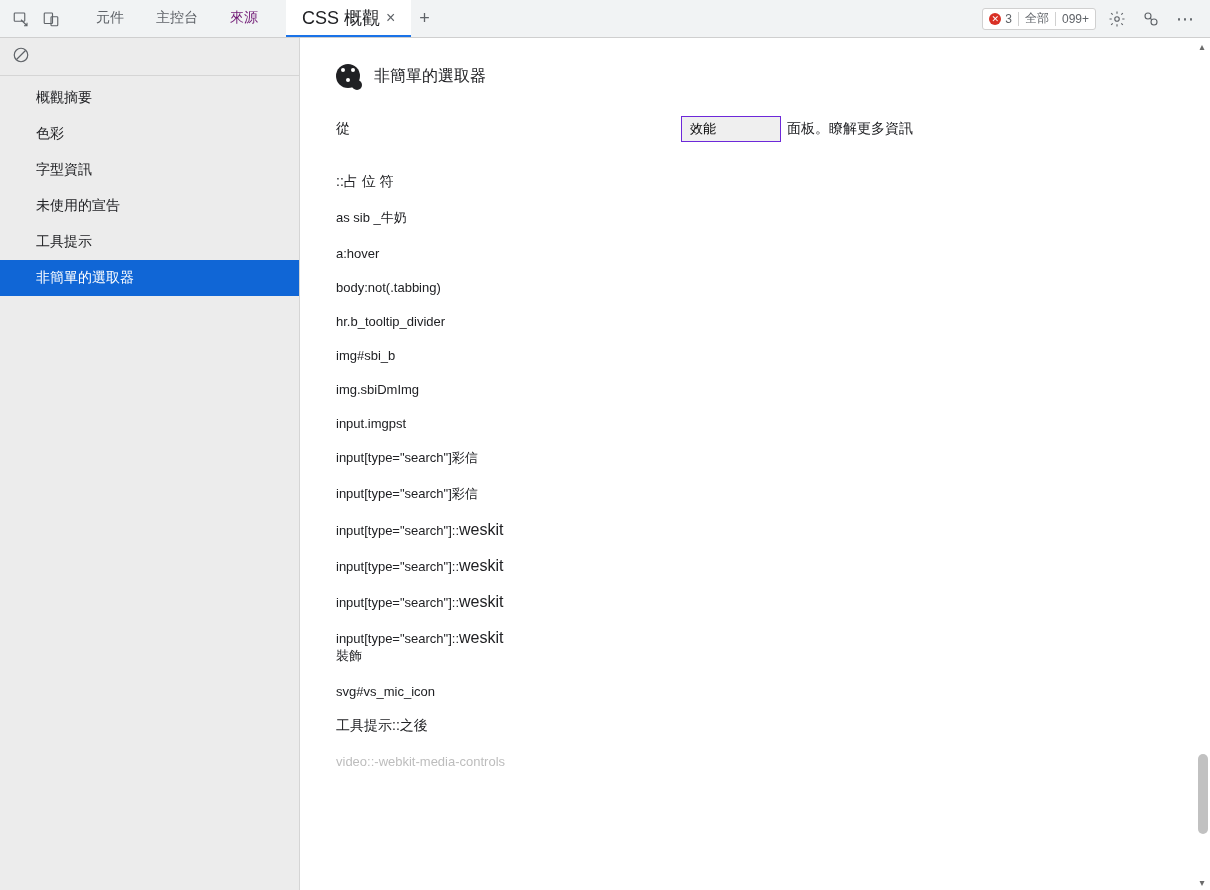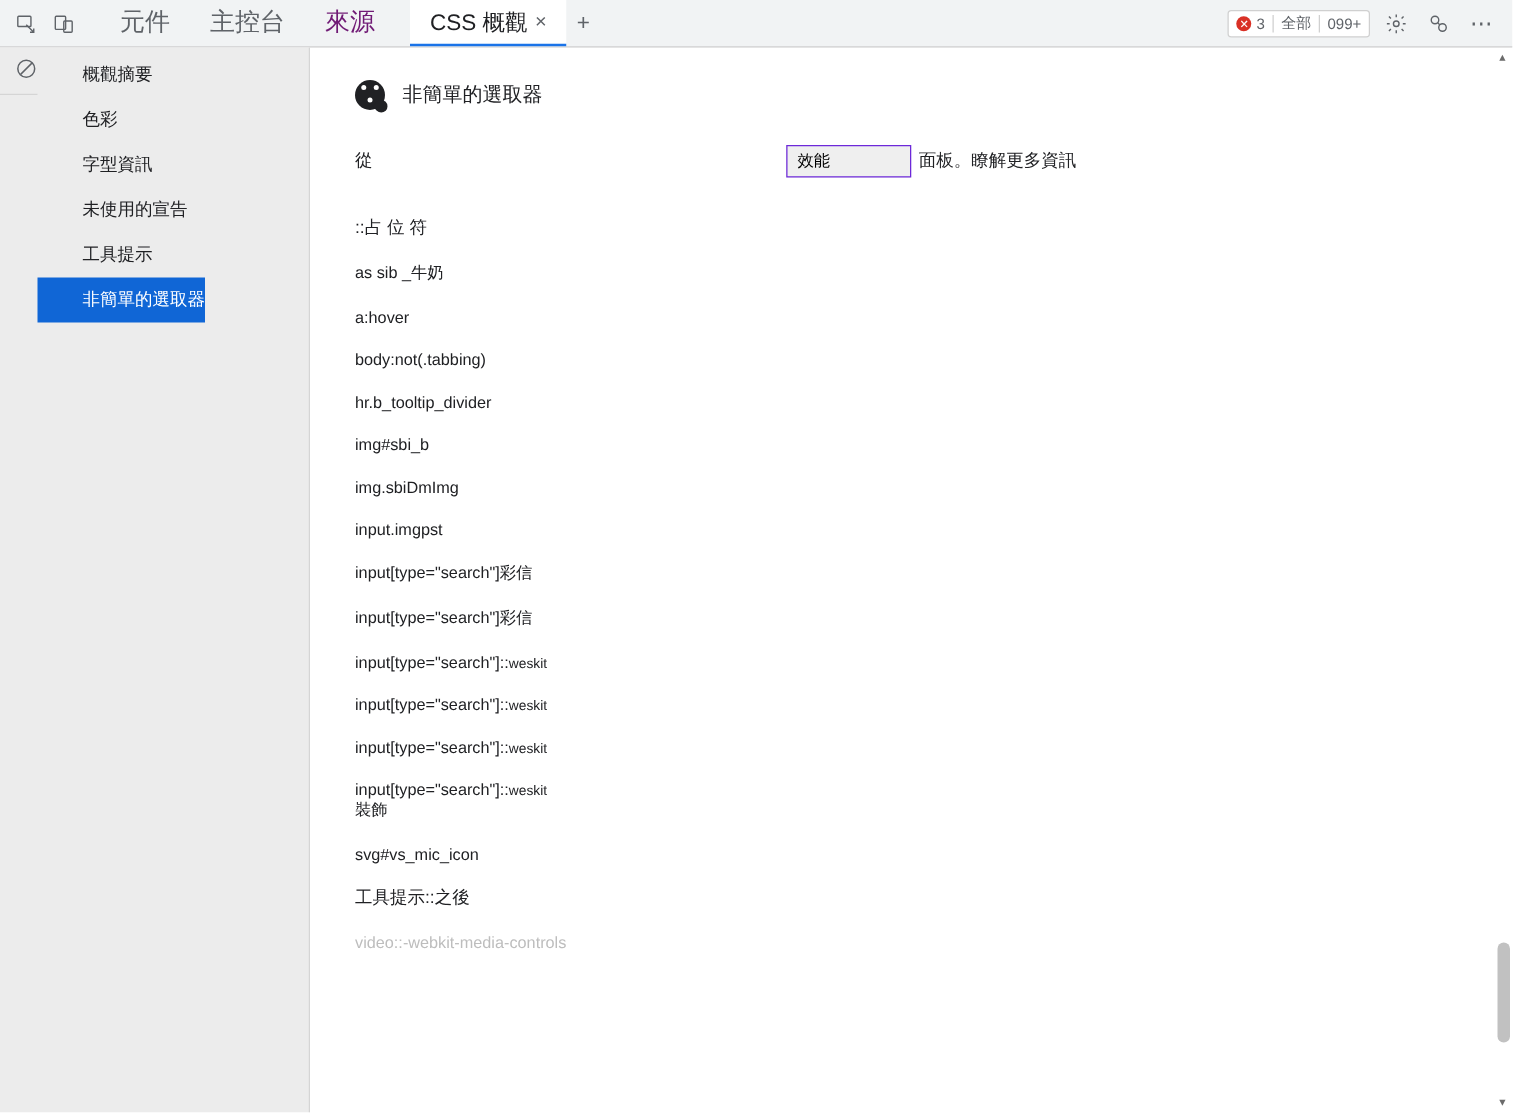--- a/index.html
+++ b/index.html
@@ -4,36 +4,36 @@
 <style>
   * { box-sizing: border-box; margin: 0; padding: 0; }
   html, body { width: 1210px; height: 890px; font-family: "Segoe UI", Arial, sans-serif; font-size: 13px; color: #202124; background: #fff; overflow: hidden; }
   .root { display: flex; flex-direction: column; width: 100%; height: 100%; }
 
   
   .tabbar { display: flex; align-items: center; height: 38px; border-bottom: 1px solid #cfcfcf; background: #f1f3f4; padding-left: 6px; }
   .tabbar .icon-slot { width: 30px; height: 38px; display: flex; align-items: center; justify-content: center; color: #5f6368; }
   .tabbar .icon-slot svg { width: 18px; height: 18px; stroke: #5f6368; fill: none; stroke-width: 1.5; }
   .tabs { display: flex; align-items: stretch; height: 100%; margin-left: 14px; flex: 1; }
-  .tab { display: flex; align-items: center; padding: 0 16px; color: #5f6368; font-size: 20px; cursor: default; border-bottom: 2px solid transparent; }
+  .tab { display: flex; align-items: center; padding: 0 16px; color: #5f6368; font-size: 14px; cursor: default; border-bottom: 2px solid transparent; }
   .tab.dim { color: #701a75; }
   .tab.active { color: #202124; font-size: 18px; border-bottom: 2px solid #1a73e8; background: #fff; margin-left: 12px; }
   .tab.active .close-x { margin-left: 6px; font-size: 16px; color: #5f6368; }
   .tab-plus { display: flex; align-items: center; padding: 0 8px; font-size: 18px; color: #5f6368; }
   .right-tools { display: flex; align-items: center; gap: 8px; padding-right: 10px; }
   .error-pill { display: flex; align-items: center; height: 22px; border: 1px solid #d0d0d0; border-radius: 3px; background: #fff; padding: 0 6px; font-size: 12px; color: #5f6368; }
   .error-pill .dot { width: 12px; height: 12px; border-radius: 50%; background: #d93025; color: #fff; font-size: 9px; line-height: 12px; text-align: center; margin-right: 4px; }
   .error-pill .sep { width: 1px; height: 14px; background: #d0d0d0; margin: 0 6px; }
   .right-tools .icon-btn svg { width: 18px; height: 18px; stroke: #5f6368; fill: none; stroke-width: 1.5; }
   .right-tools .icon-btn { width: 26px; height: 26px; display: flex; align-items: center; justify-content: center; }
   .more-dots { font-size: 18px; letter-spacing: 2px; color: #5f6368; padding: 0 4px; }
 
   
   .body-split { display: flex; flex: 1; min-height: 0; }
-  .sidebar { width: 248px; background: #ececec; border-right: 1px solid #d5d5d5; display: flex; flex-direction: row; }
+  .sidebar { width: 300px; background: #ececec; border-right: 1px solid #d5d5d5; display: flex; flex-direction: column; }
   .sidebar-head { height: 38px; display: flex; align-items: center; padding-left: 12px; border-bottom: 1px solid #d5d5d5; }
   .sidebar-head svg { width: 18px; height: 18px; stroke: #5f6368; fill: none; stroke-width: 1.6; }
   .side-items { padding-top: 4px; }
   .side-item { padding: 9px 0 9px 36px; font-size: 14px; color: #202124; }
   .side-item.selected { background: #1066d6; color: #fff; }
 
   .main { flex: 1; position: relative; overflow: hidden; display: flex; flex-direction: column; }
   .scroll-up-btn, .scroll-down-btn { position: absolute; right: 0; width: 16px; height: 16px; display: flex; align-items: center; justify-content: center; color: #6b6b6b; font-size: 10px; }
   .scroll-up-btn { top: 0; }
   .scroll-down-btn { bottom: 0; }
@@ -51,21 +51,21 @@
   .section-title { font-size: 16px; }
 
   .hint-row { display: flex; align-items: center; gap: 0; font-size: 14px; margin-bottom: 22px; }
   .hint-from { width: 345px; }
   .perf-btn { width: 100px; height: 26px; border: 1px solid #6d28d9; background: #efefef; text-align: left; padding: 0 8px; font-size: 13px; }
 
   .sel-list { display: flex; flex-direction: column; }
   .sel-item { font-size: 14px; color: #202124; padding: 9px 0; }
   .sel-item .mono { font-family: Liberation Sans, sans-serif; font-size: 13px; }
   .sel-item.small { font-size: 12px; }
-  .sel-item .we { font-size: 11px; }
+  .sel-item .we { font-size: 16px; }
   .sel-sub { font-size: 13px; }
 </style>
 </head>
 <body>
 
 <div class="root">
 
   <div class="tabbar">
     <div class="icon-slot">
       <svg viewBox="0 0 24 24">

